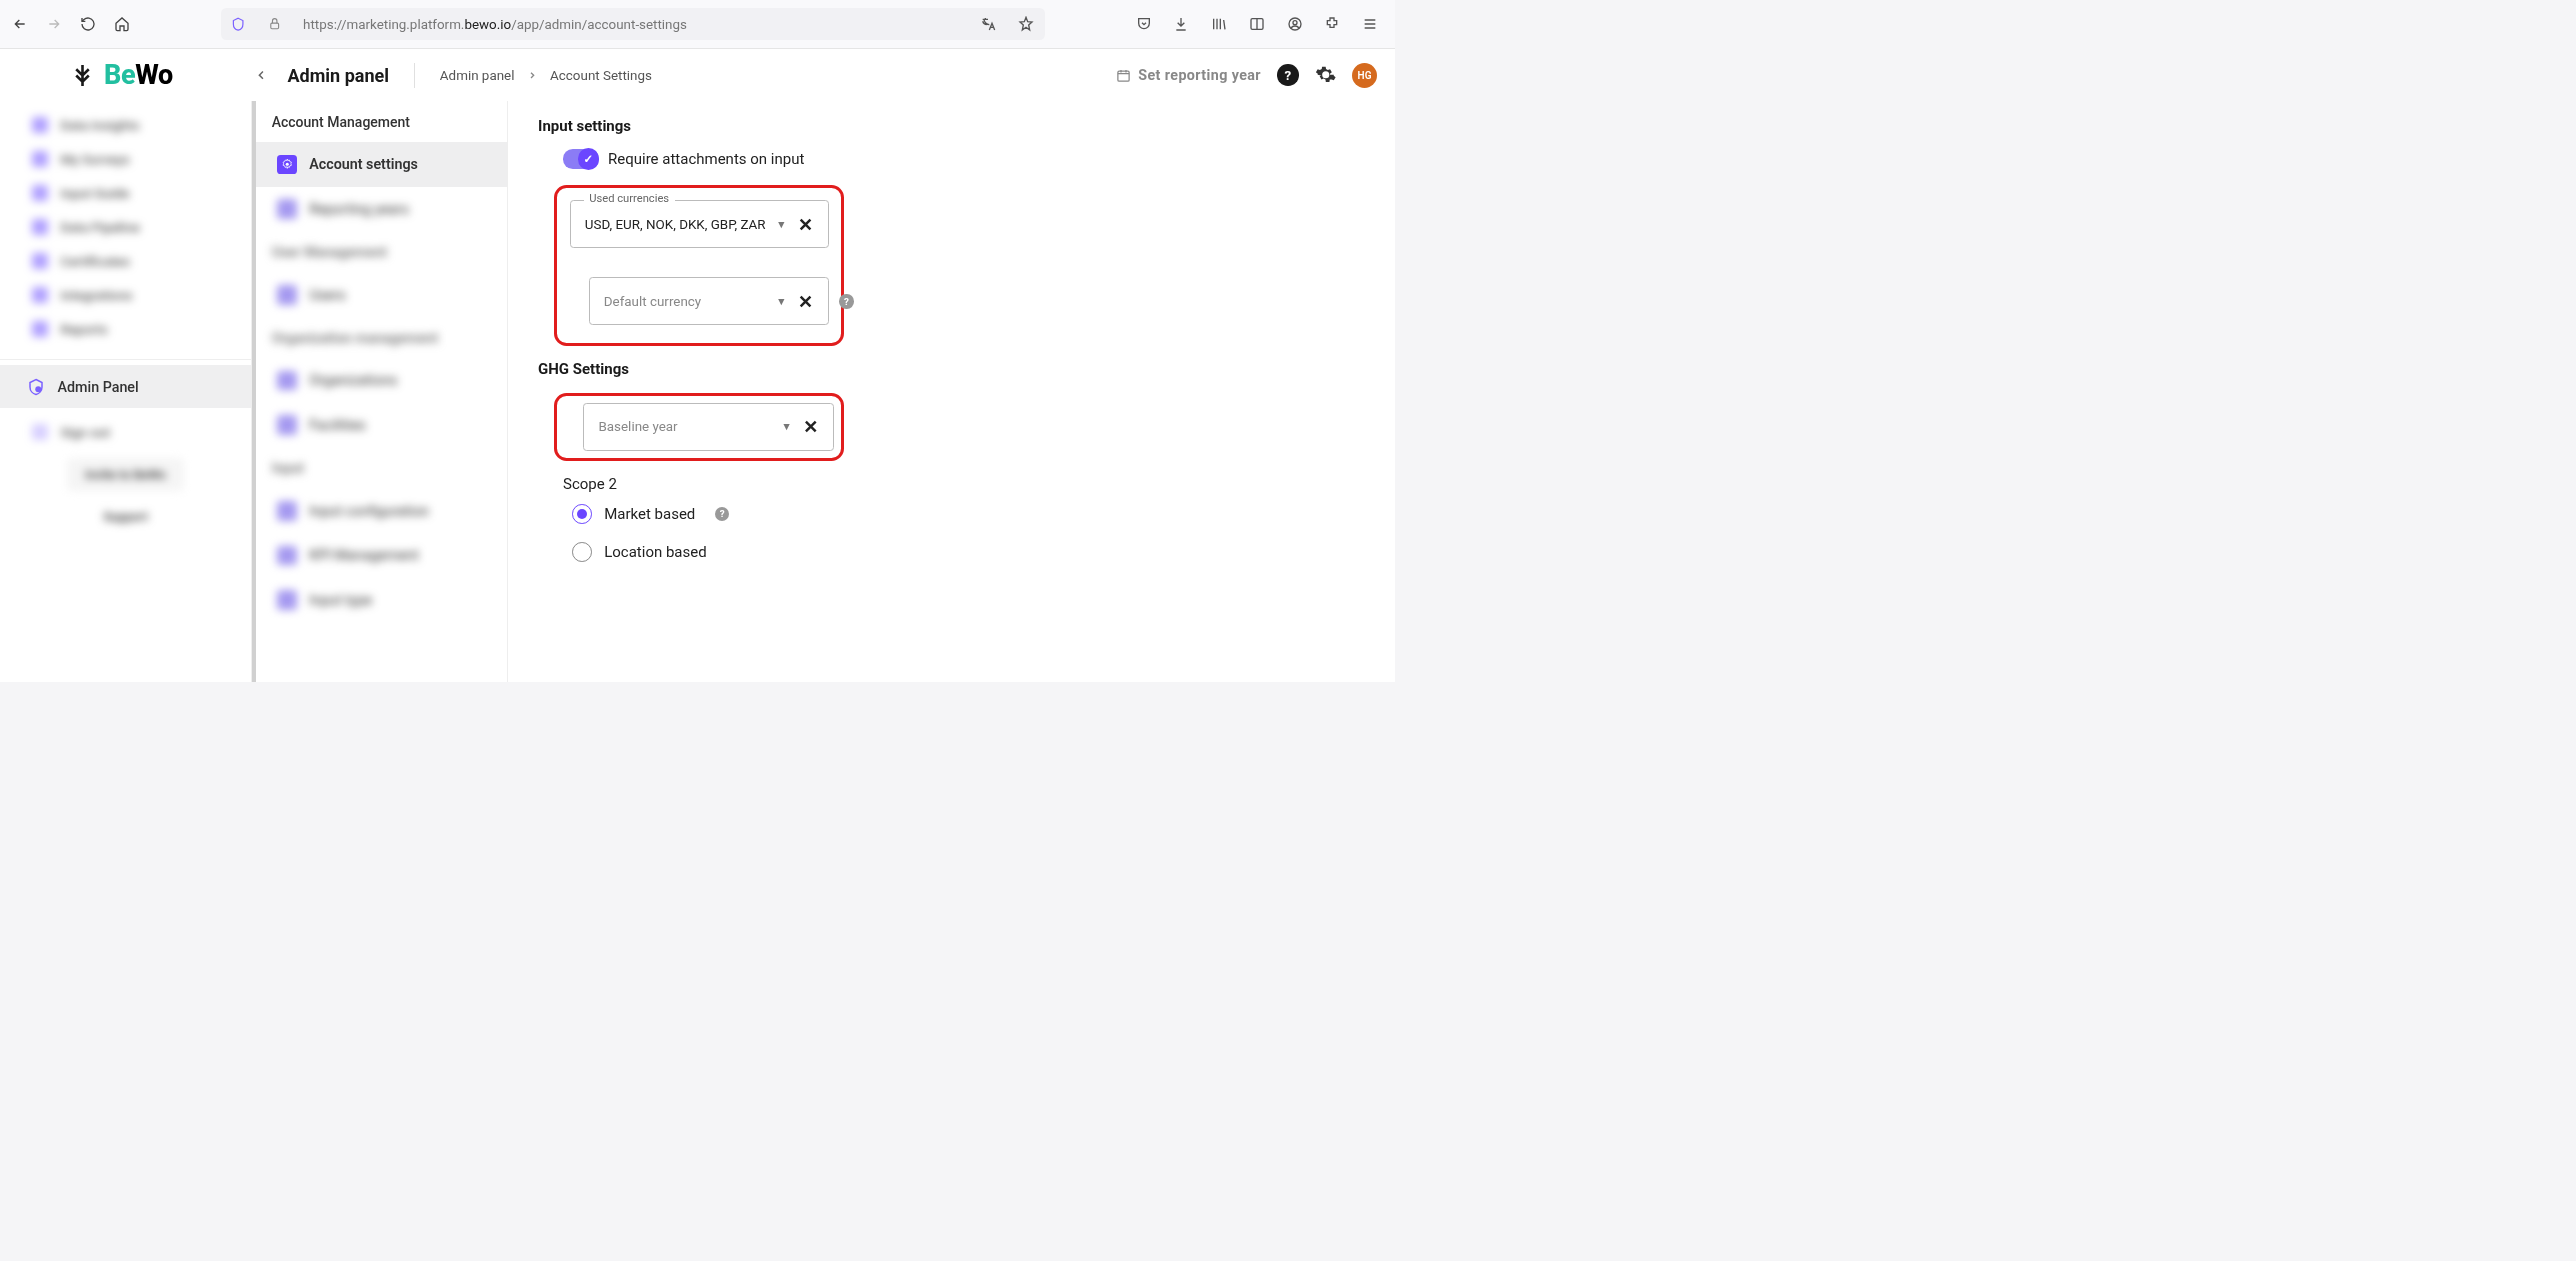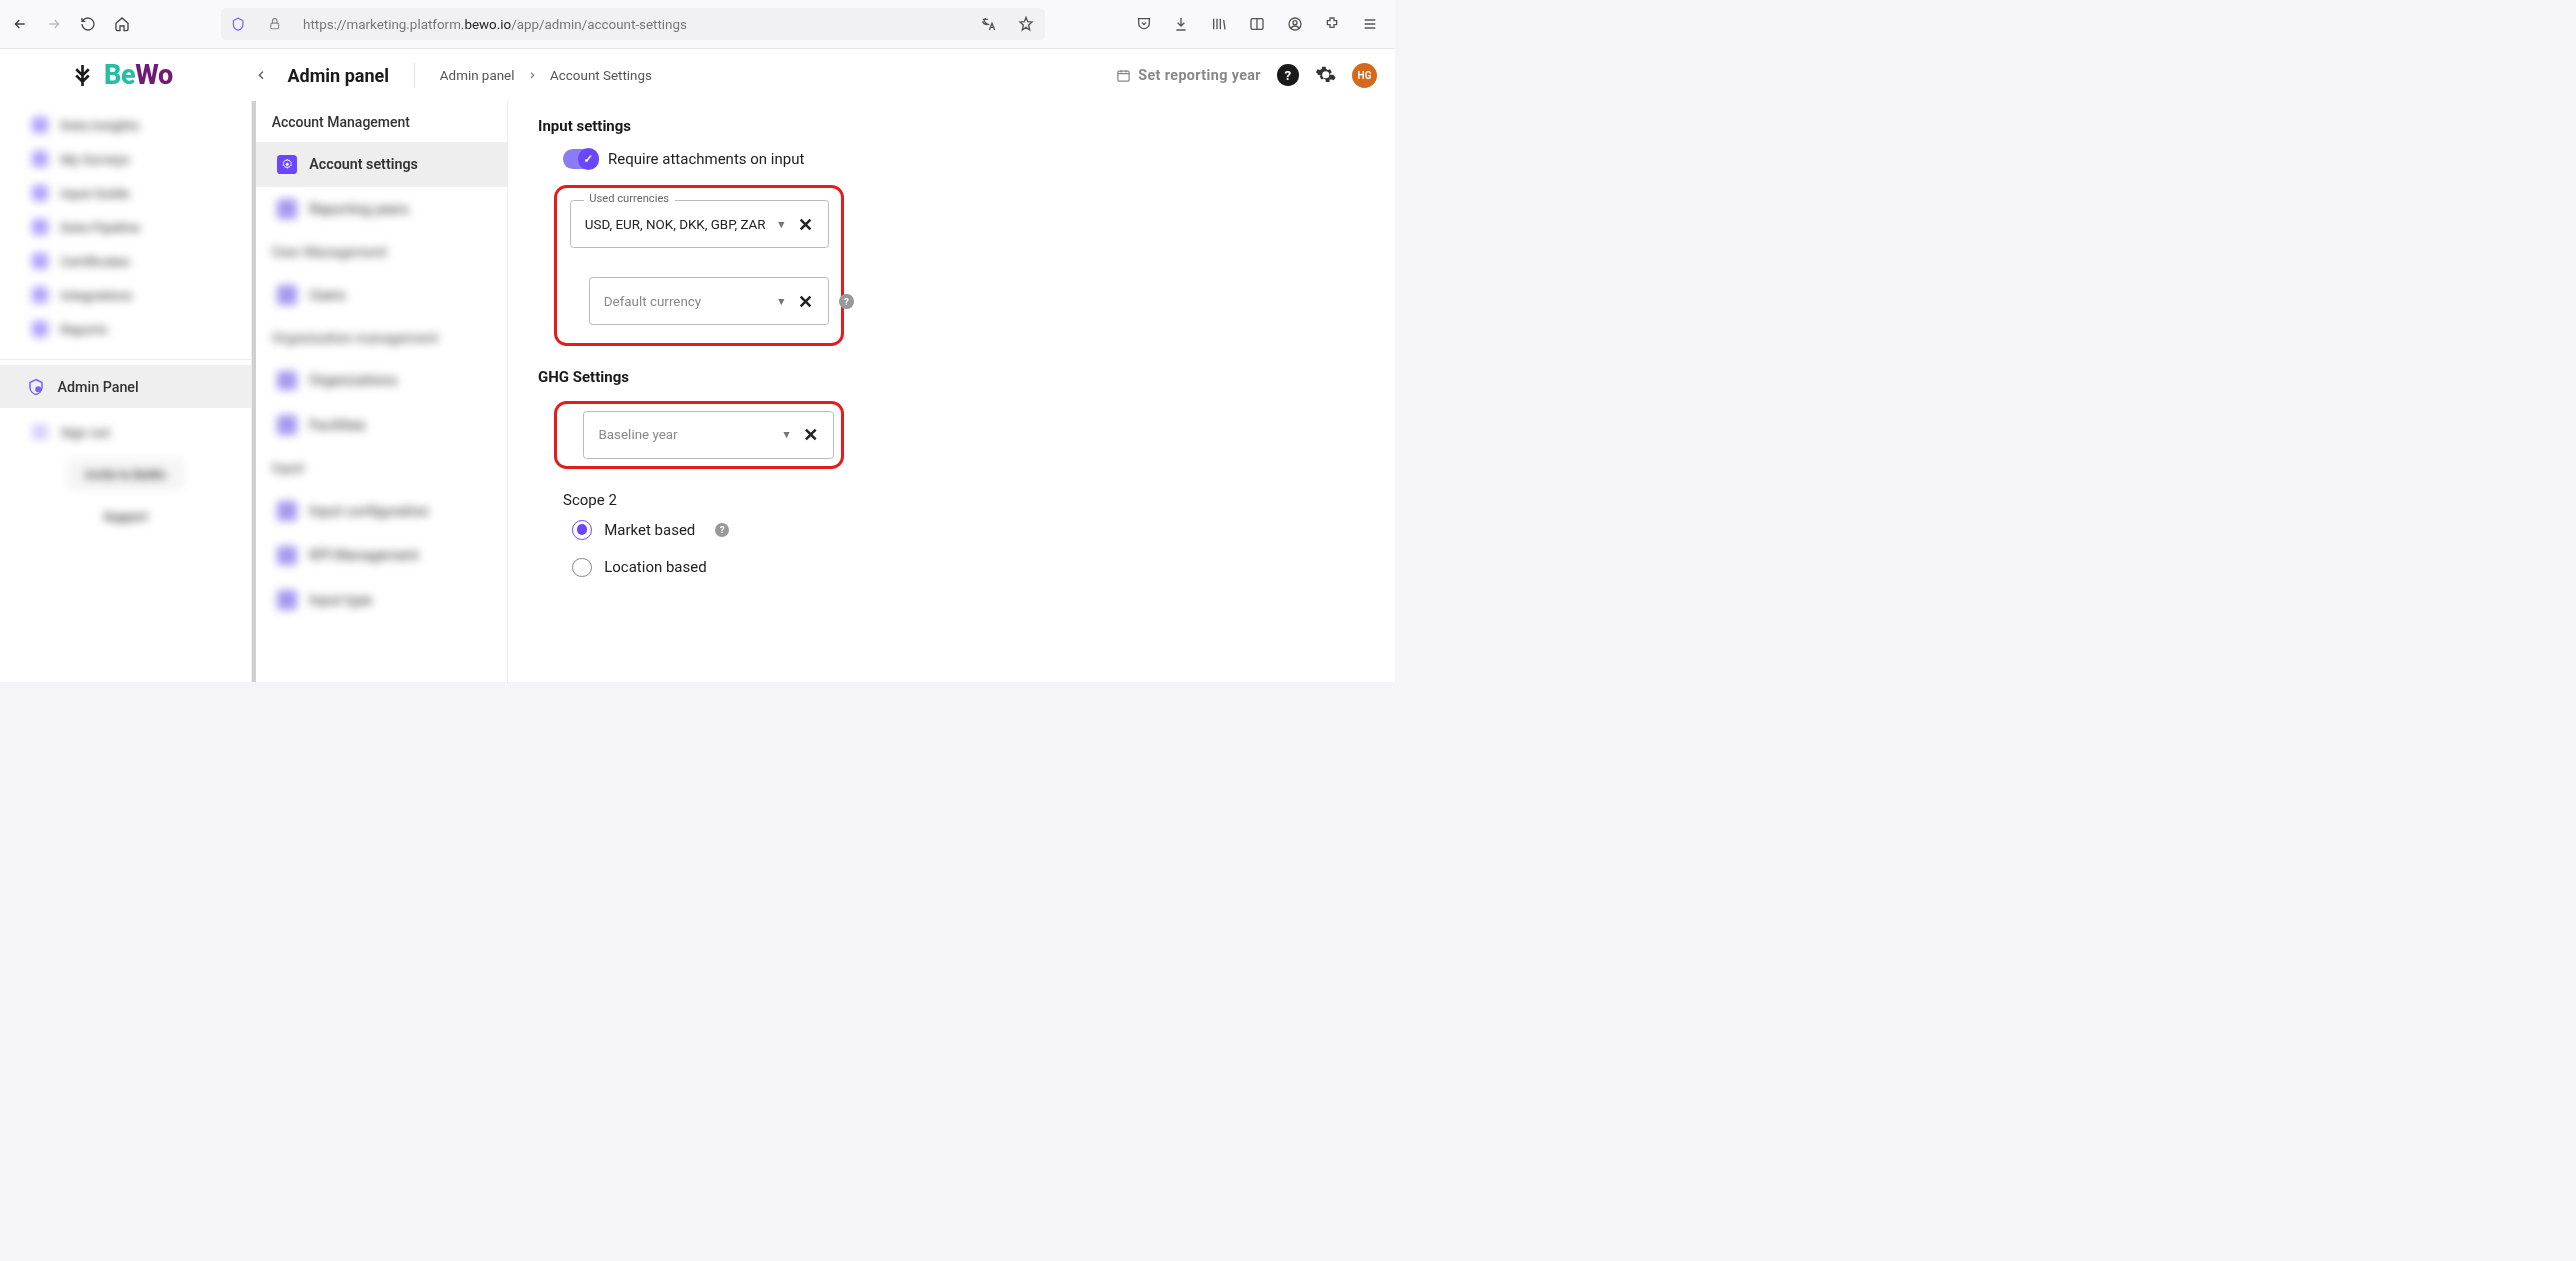--- a/index.html
+++ b/index.html
@@ -58,21 +58,21 @@
     display: flex;
     align-items: center;
     gap: 9px;
     padding-left: 70px;
     font-size: 27px;
     font-weight: 800;
     letter-spacing: -0.4px;
   }
   .logo-icon { color: #1a1a1a; font-size: 21.5px; }
   .logo-be { color: #22bfa0; }
-  .logo-wo { color: #701a75; }
+  .logo-wo { color: #000000; }
   .header-left { display: flex; align-items: center; gap: 16px; }
   .back-chevron { color: #666; cursor: pointer; padding: 3.6px; }
   .header-title { font-size: 18px; font-weight: 700; color: #1a1a1a; }
   .header-divider { width: 0.9px; height: 25px; background: #e0e0e0; margin: 0 9px; }
   .breadcrumbs { display: flex; align-items: center; gap: 12.5px; color: #555; font-size: 13.4px; }
   .breadcrumbs .chev { color: #888; font-size: 11.6px; }
   .header-right { margin-left: auto; display: flex; align-items: center; gap: 16px; }
   .reporting-year { display: flex; align-items: center; gap: 7.2px; color: #888; font-weight: 700; letter-spacing: 0.4px; font-size: 14.3px; }
   .help-circle { width: 21.5px; height: 21.5px; background: #1a1a1a; color: #fff; border-radius: 50%; display: flex; align-items: center; justify-content: center; font-weight: 700; font-size: 13.4px; cursor: pointer; }
   .gear-btn { color: #333; font-size: 19.7px; cursor: pointer; }
@@ -167,21 +167,21 @@
     color: #fff; font-size: 11.6px; font-weight: 700;
   }
   .toggle-label { font-size: 15px; color: #222; }
 
   .highlight-box {
     border: 3.6px solid #e11d1d;
     border-radius: 12.5px;
     padding: 12.5px 12.5px 18px 12.5px;
     margin-left: 16px;
     width: 290px;
-    margin-bottom: 22px;
+    margin-bottom: 14px;
     position: relative;
   }
   .field-wrap { position: relative; margin-bottom: 29px; }
   .field-wrap:last-child { margin-bottom: 0; padding-left: 19px; }
   .field-legend {
     position: absolute; top: -8px; left: 14.3px;
     background: #fff; padding: 0 5.4px;
     font-size: 11.2px; color: #666;
   }
   .field {

